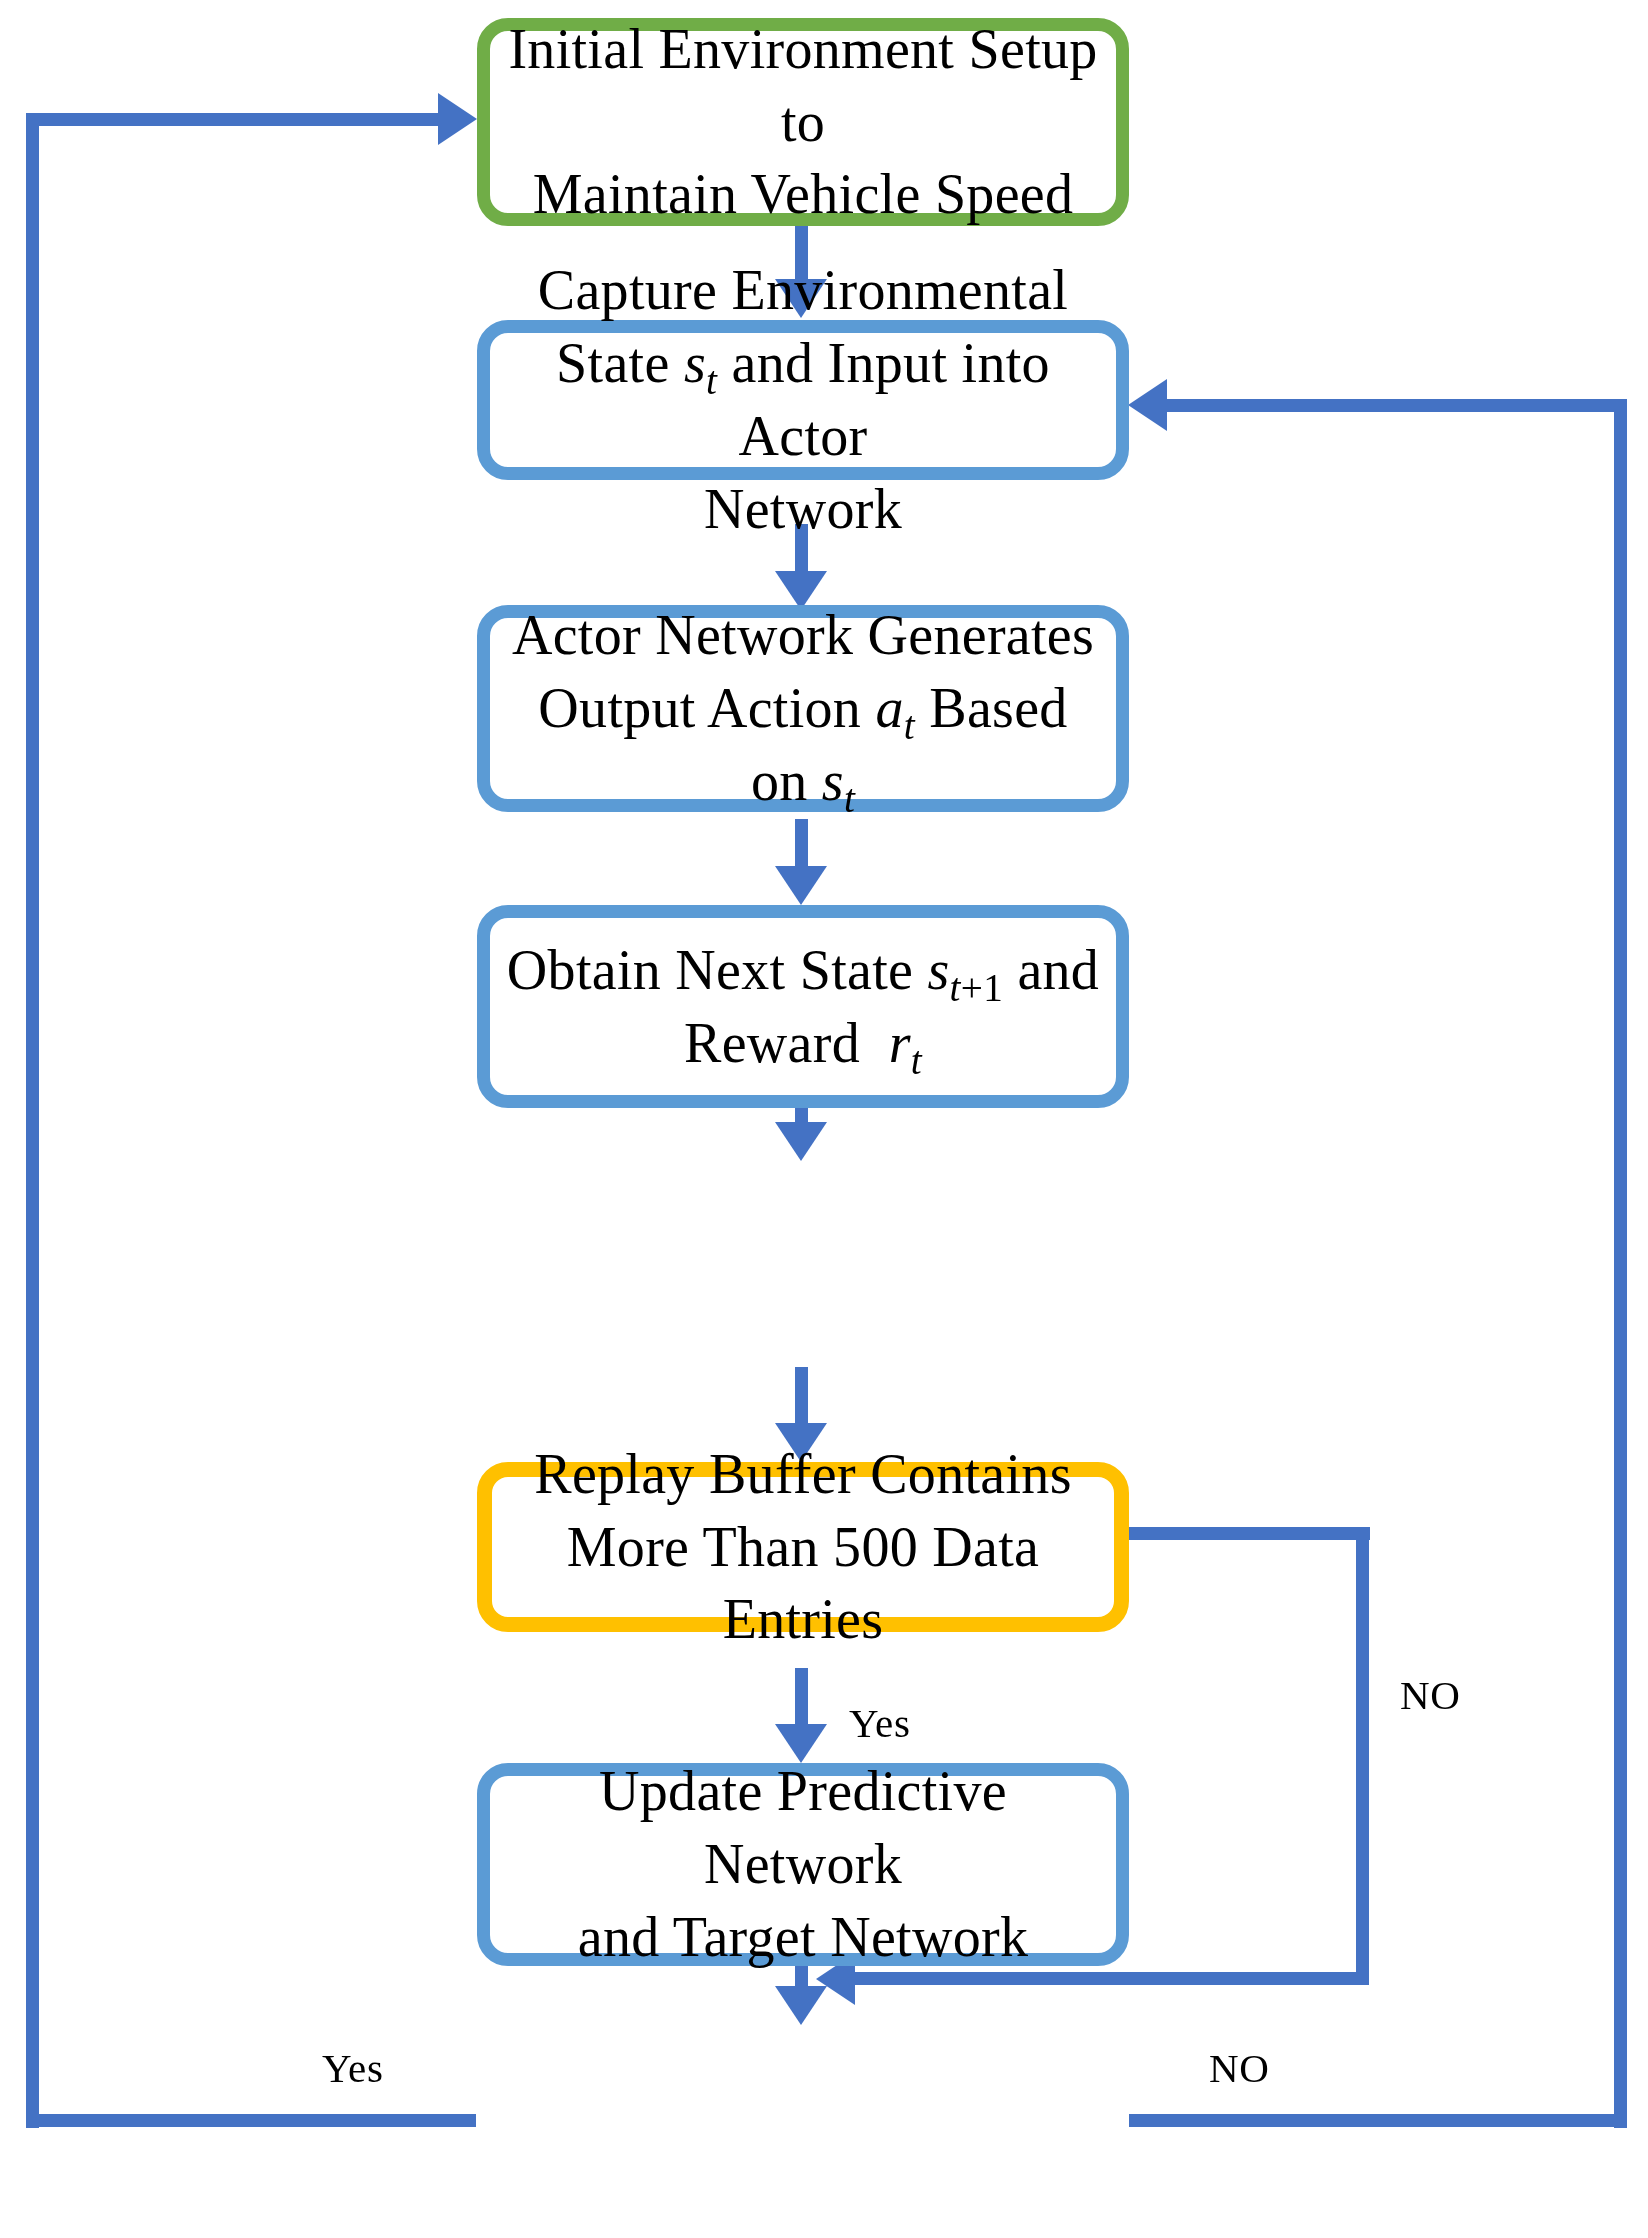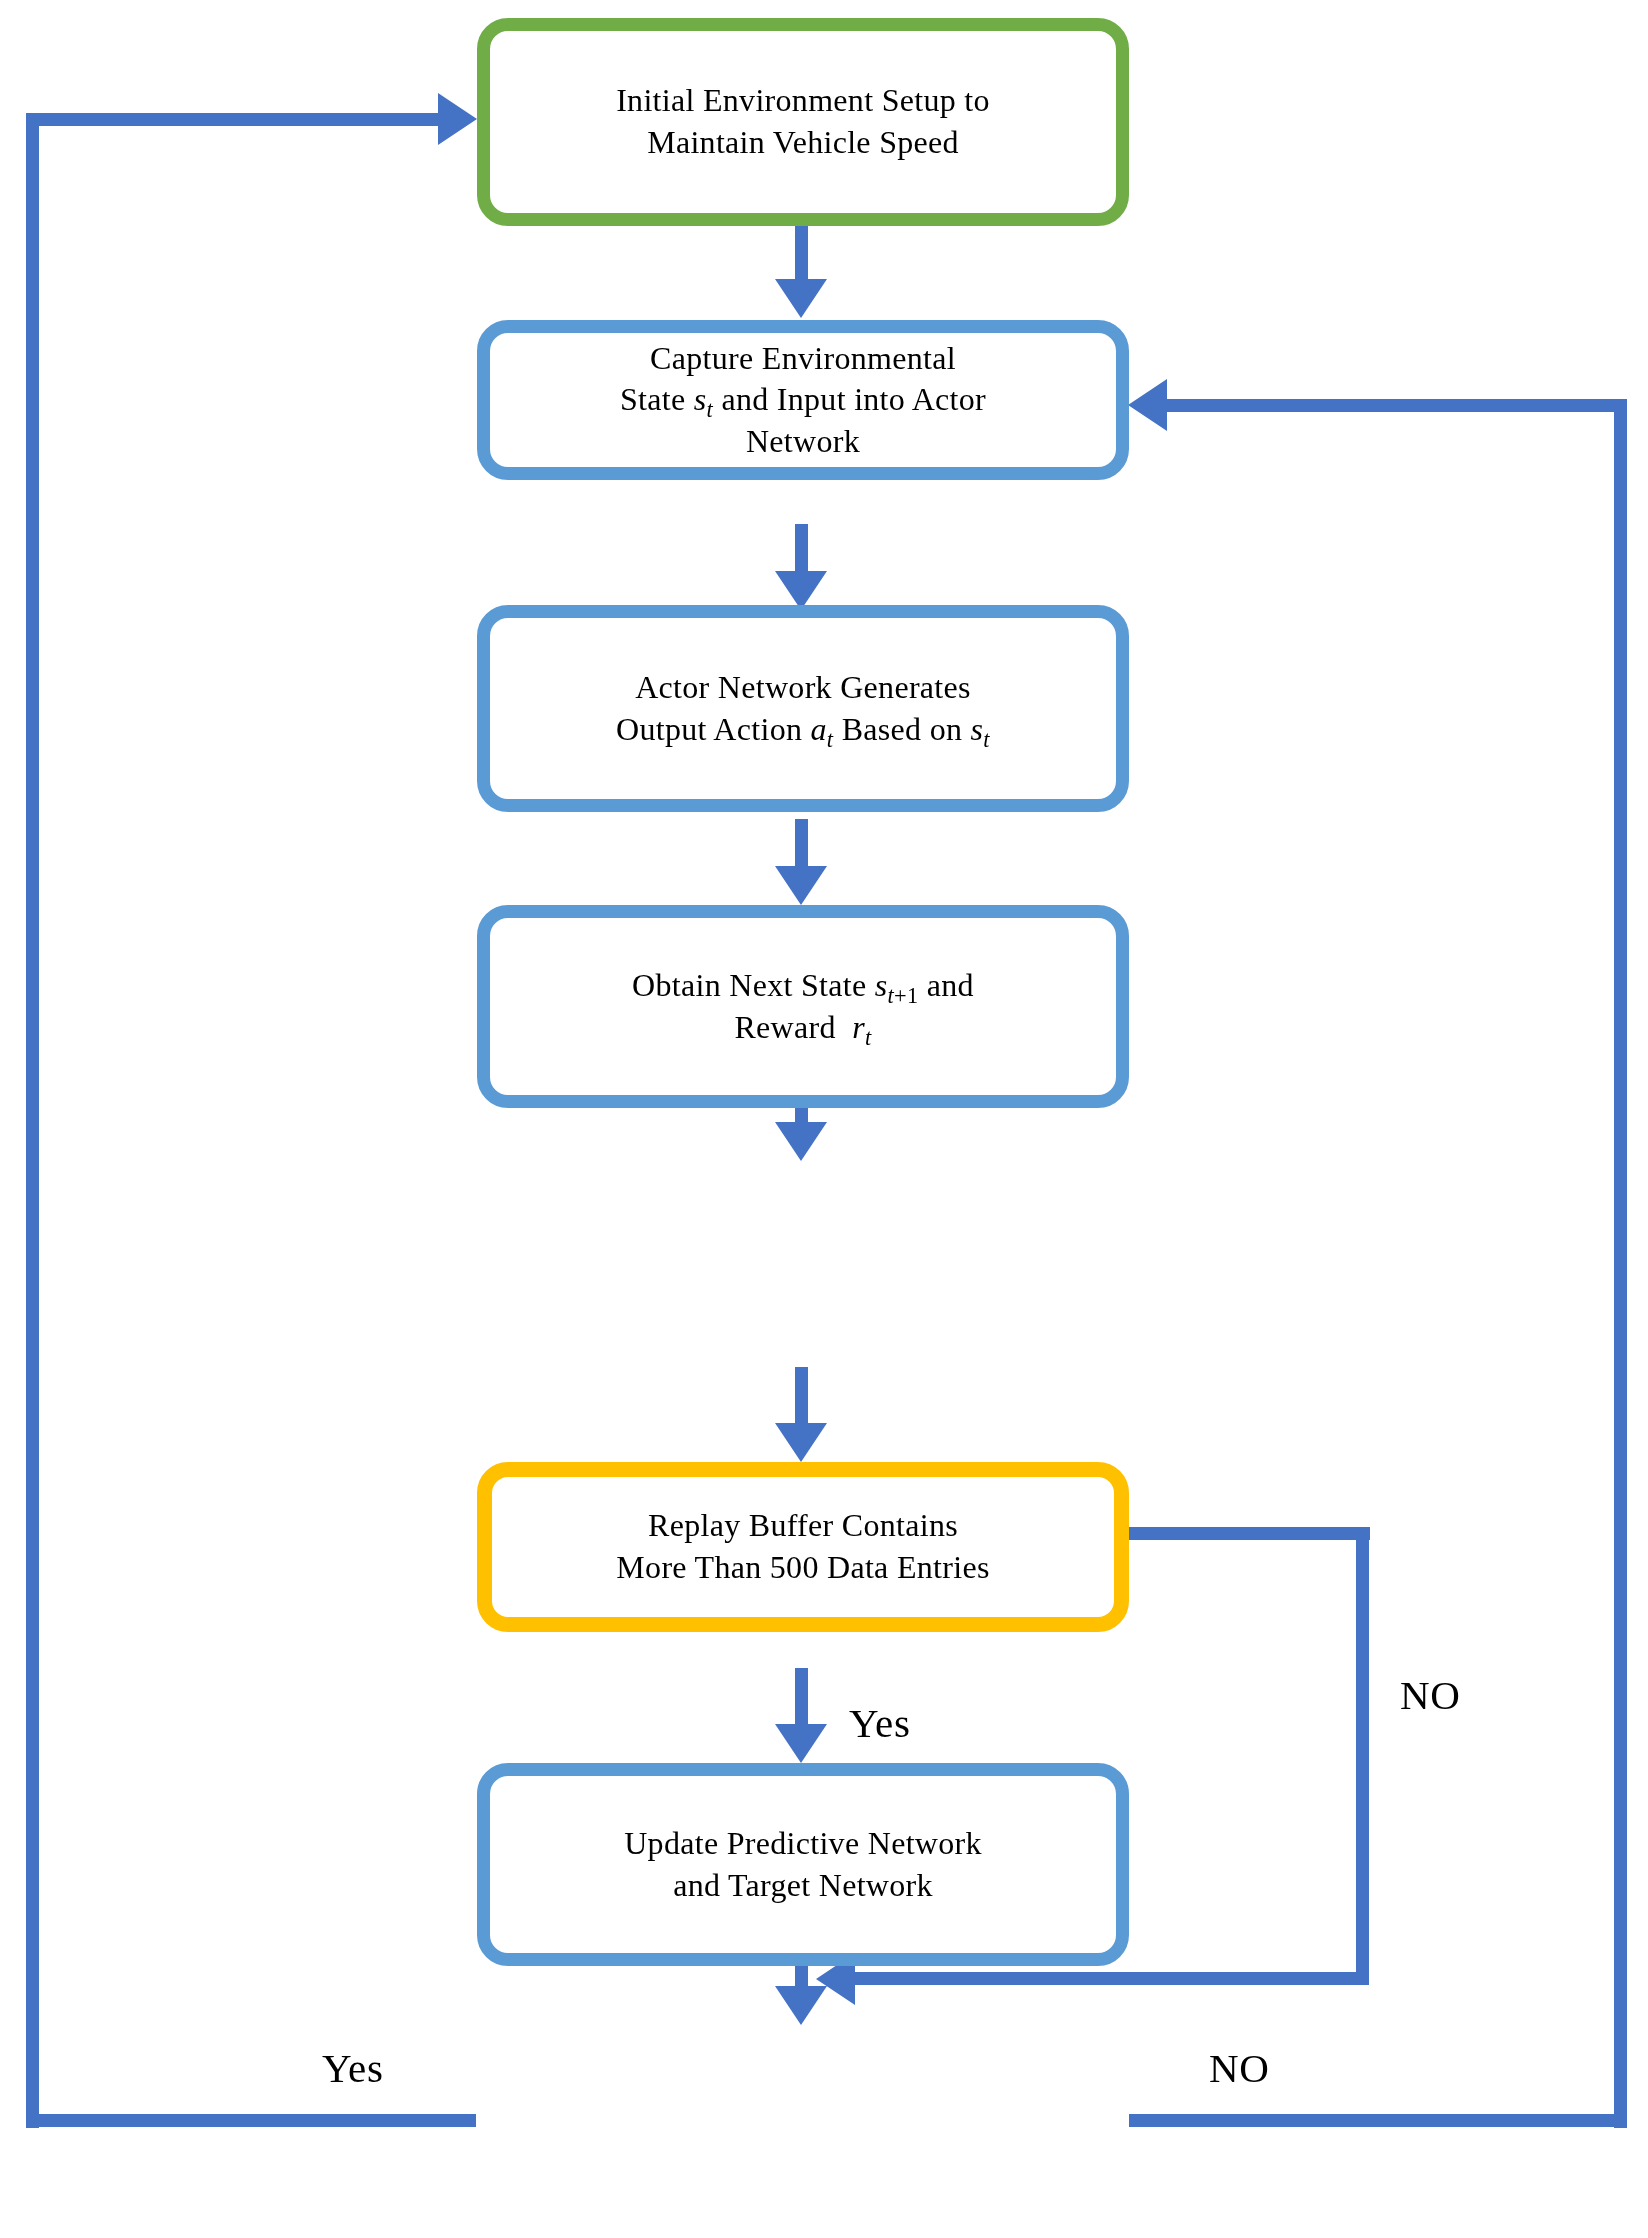--- a/index.html
+++ b/index.html
@@ -18,21 +18,21 @@
     border-radius:31px;
     background:#ffffff;
     display:flex;align-items:center;justify-content:center;
     text-align:center;
     z-index:2;
   }
   .node.green{border-color:#70AD47;}
   .node.yellow{border-color:#FFC000;border-width:15px;}
   .node.orange{border-color:#ED7D31;border-width:15px;}
   .node-text{
-    font-size:32px;line-height:1.30;letter-spacing:0.3px;
+    font-size:56px;line-height:1.30;letter-spacing:0.3px;
     padding:3.6px 14.3px;
   }
   .node-text sub{font-size:70%;line-height:0;}
   .seg{position:absolute;background:#4472C4;z-index:1;}
   .head-down{position:absolute;width:0;height:0;z-index:1;
     border-left:26px solid transparent;border-right:26px solid transparent;
     border-top:39px solid #4472C4;}
   .head-left{position:absolute;width:0;height:0;z-index:1;
     border-top:26px solid transparent;border-bottom:26px solid transparent;
     border-right:39px solid #4472C4;}

